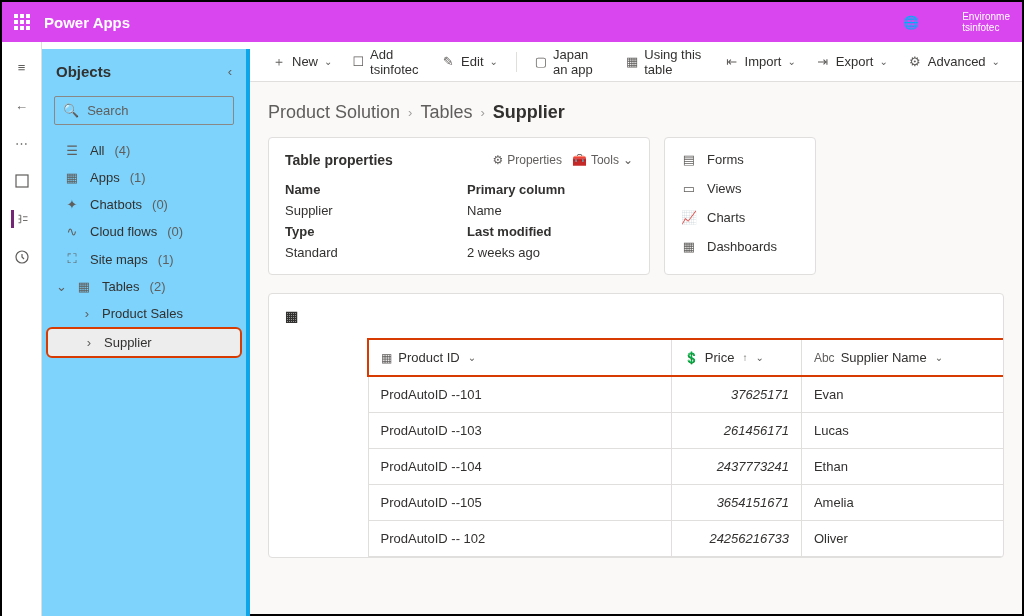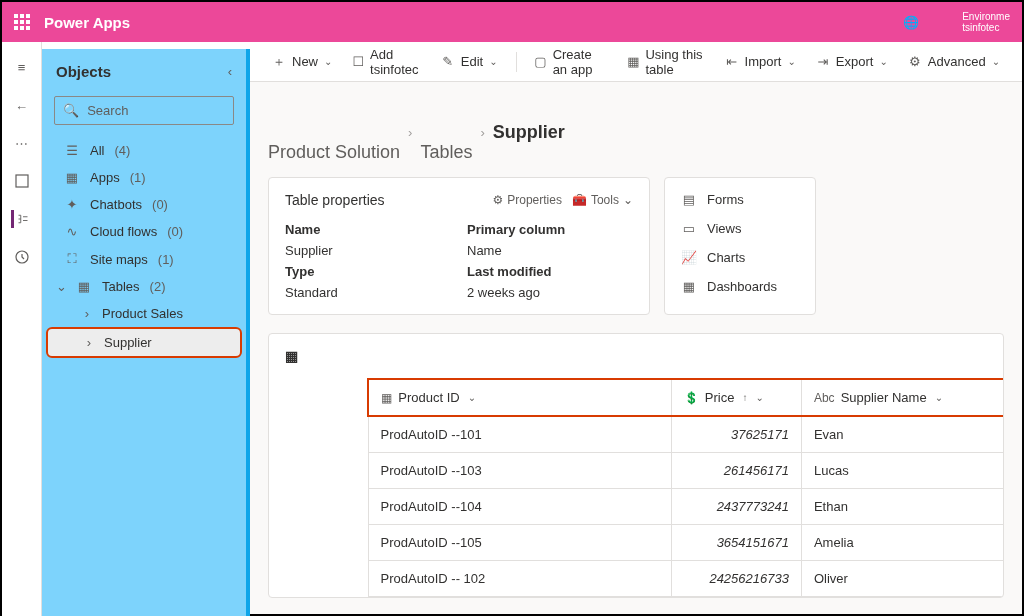--- a/index.html
+++ b/index.html
@@ -1,19 +1,19 @@
 <!DOCTYPE html>
 <html><head>
 <meta charset="utf-8">
 <style>
 * { box-sizing: border-box; margin: 0; padding: 0; font-family: "Segoe UI", -apple-system, sans-serif; }
 body { background: #fff; width: 1024px; height: 616px; overflow: hidden; font-size: 13px; color: #323130; border: 2px solid #000; }
 
 
-.top-banner { height: 40px; background: #ec4899; color: #fff; display: flex; align-items: center; padding: 0 12px; justify-content: space-between; }
+.top-banner { height: 40px; background: #d946ef; color: #fff; display: flex; align-items: center; padding: 0 12px; justify-content: space-between; }
 .top-banner .left { display: flex; align-items: center; gap: 14px; }
 .top-banner .app-title { font-size: 15px; font-weight: 600; }
 .waffle { width: 16px; height: 16px; display: grid; grid-template-columns: repeat(3,4px); grid-template-rows: repeat(3,4px); gap: 2px; }
 .waffle span { background: #fff; width: 4px; height: 4px; }
 .env-box { display: flex; align-items: center; gap: 8px; }
 .env-labels { text-align: left; font-size: 10px; line-height: 1.1; margin-left: 35px; }
 
 
 .left-rail { position: absolute; left: 2px; top: 42px; width: 40px; height: calc(100% - 42px); border-right: 1px solid #e1dfdd; background: #fff; display: flex; flex-direction: column; align-items: center; padding-top: 16px; gap: 20px; }
 .left-rail .rail-icon { width: 18px; height: 18px; display: flex; align-items: center; justify-content: center; color: #605e5c; cursor: pointer; }
@@ -36,28 +36,28 @@
 
 
 .main { position: absolute; left: 250px; top: 42px; right: 2px; bottom: 2px; background: #faf9f8; overflow: hidden; }
 .cmdbar { height: 40px; background: #fff; border-bottom: 1px solid #e1dfdd; display: flex; align-items: center; padding: 0 14px; gap: 4px; }
 .cmd { display: flex; align-items: center; gap: 6px; padding: 4px 8px; cursor: pointer; color: #323130; font-size: 13px; }
 .cmd .ico { color: #605e5c; width: 14px; text-align: center; }
 .cmd .caret { color: #605e5c; font-size: 10px; }
 .cmd-divider { width: 1px; height: 20px; background: #e1dfdd; margin: 0 6px; }
 
 .breadcrumb { padding: 20px 18px 14px 18px; font-size: 18px; color: #605e5c; display: flex; align-items: center; gap: 8px; }
-.breadcrumb .crumb { cursor: pointer; margin-top: 40px; }
+.breadcrumb .crumb { cursor: pointer; }
 .breadcrumb .sep { color: #a19f9d; font-size: 13px; }
 .breadcrumb .current { color: #323130; font-weight: 600; }
 
 .cards-row { display: flex; gap: 14px; padding: 0 18px; }
 .card { background: #fff; border: 1px solid #e1dfdd; border-radius: 4px; padding: 14px 16px; }
 .card-header { display: flex; justify-content: space-between; align-items: center; margin-bottom: 14px; }
-.card-header .title { font-weight: 400; font-size: 14px; }
+.card-header .title { font-weight: 700; font-size: 14px; }
 .card-header .actions { display: flex; align-items: center; gap: 10px; color: #605e5c; font-size: 12px; }
 .card-header .action-item { display: flex; align-items: center; gap: 4px; cursor: pointer; }
 .info-ico { font-size: 11px; color: #605e5c; border: 1px solid #a19f9d; border-radius: 50%; width: 12px; height: 12px; display: inline-flex; align-items: center; justify-content: center; }
 
 .props-grid { display: grid; grid-template-columns: 1fr 1fr; row-gap: 6px; column-gap: 16px; font-size: 13px; }
 .props-grid .label { font-weight: 600; }
 .props-grid .value { color: #323130; }
 
 .schema-list, .de-list { display: flex; flex-direction: column; gap: 14px; }
 .schema-item { display: flex; align-items: center; gap: 10px; cursor: pointer; }
@@ -196,21 +196,21 @@
         <span>Add tsinfotec</span>
       </div>
     <div class="cmd">
         <span class="ico">✎</span>
         <span>Edit</span>
         <span class="caret">⌄</span>
       </div>
     <div class="cmd-divider"></div>
     <div class="cmd">
         <span class="ico">▢</span>
-        <span>Create an app</span>
+        <span>Japan an app</span>
       </div>
     <div class="cmd">
         <span class="ico">▦</span>
         <span>Using this table</span>
       </div>
     <div class="cmd">
         <span class="ico">⇤</span>
         <span>Import</span>
         <span class="caret">⌄</span>
       </div>

